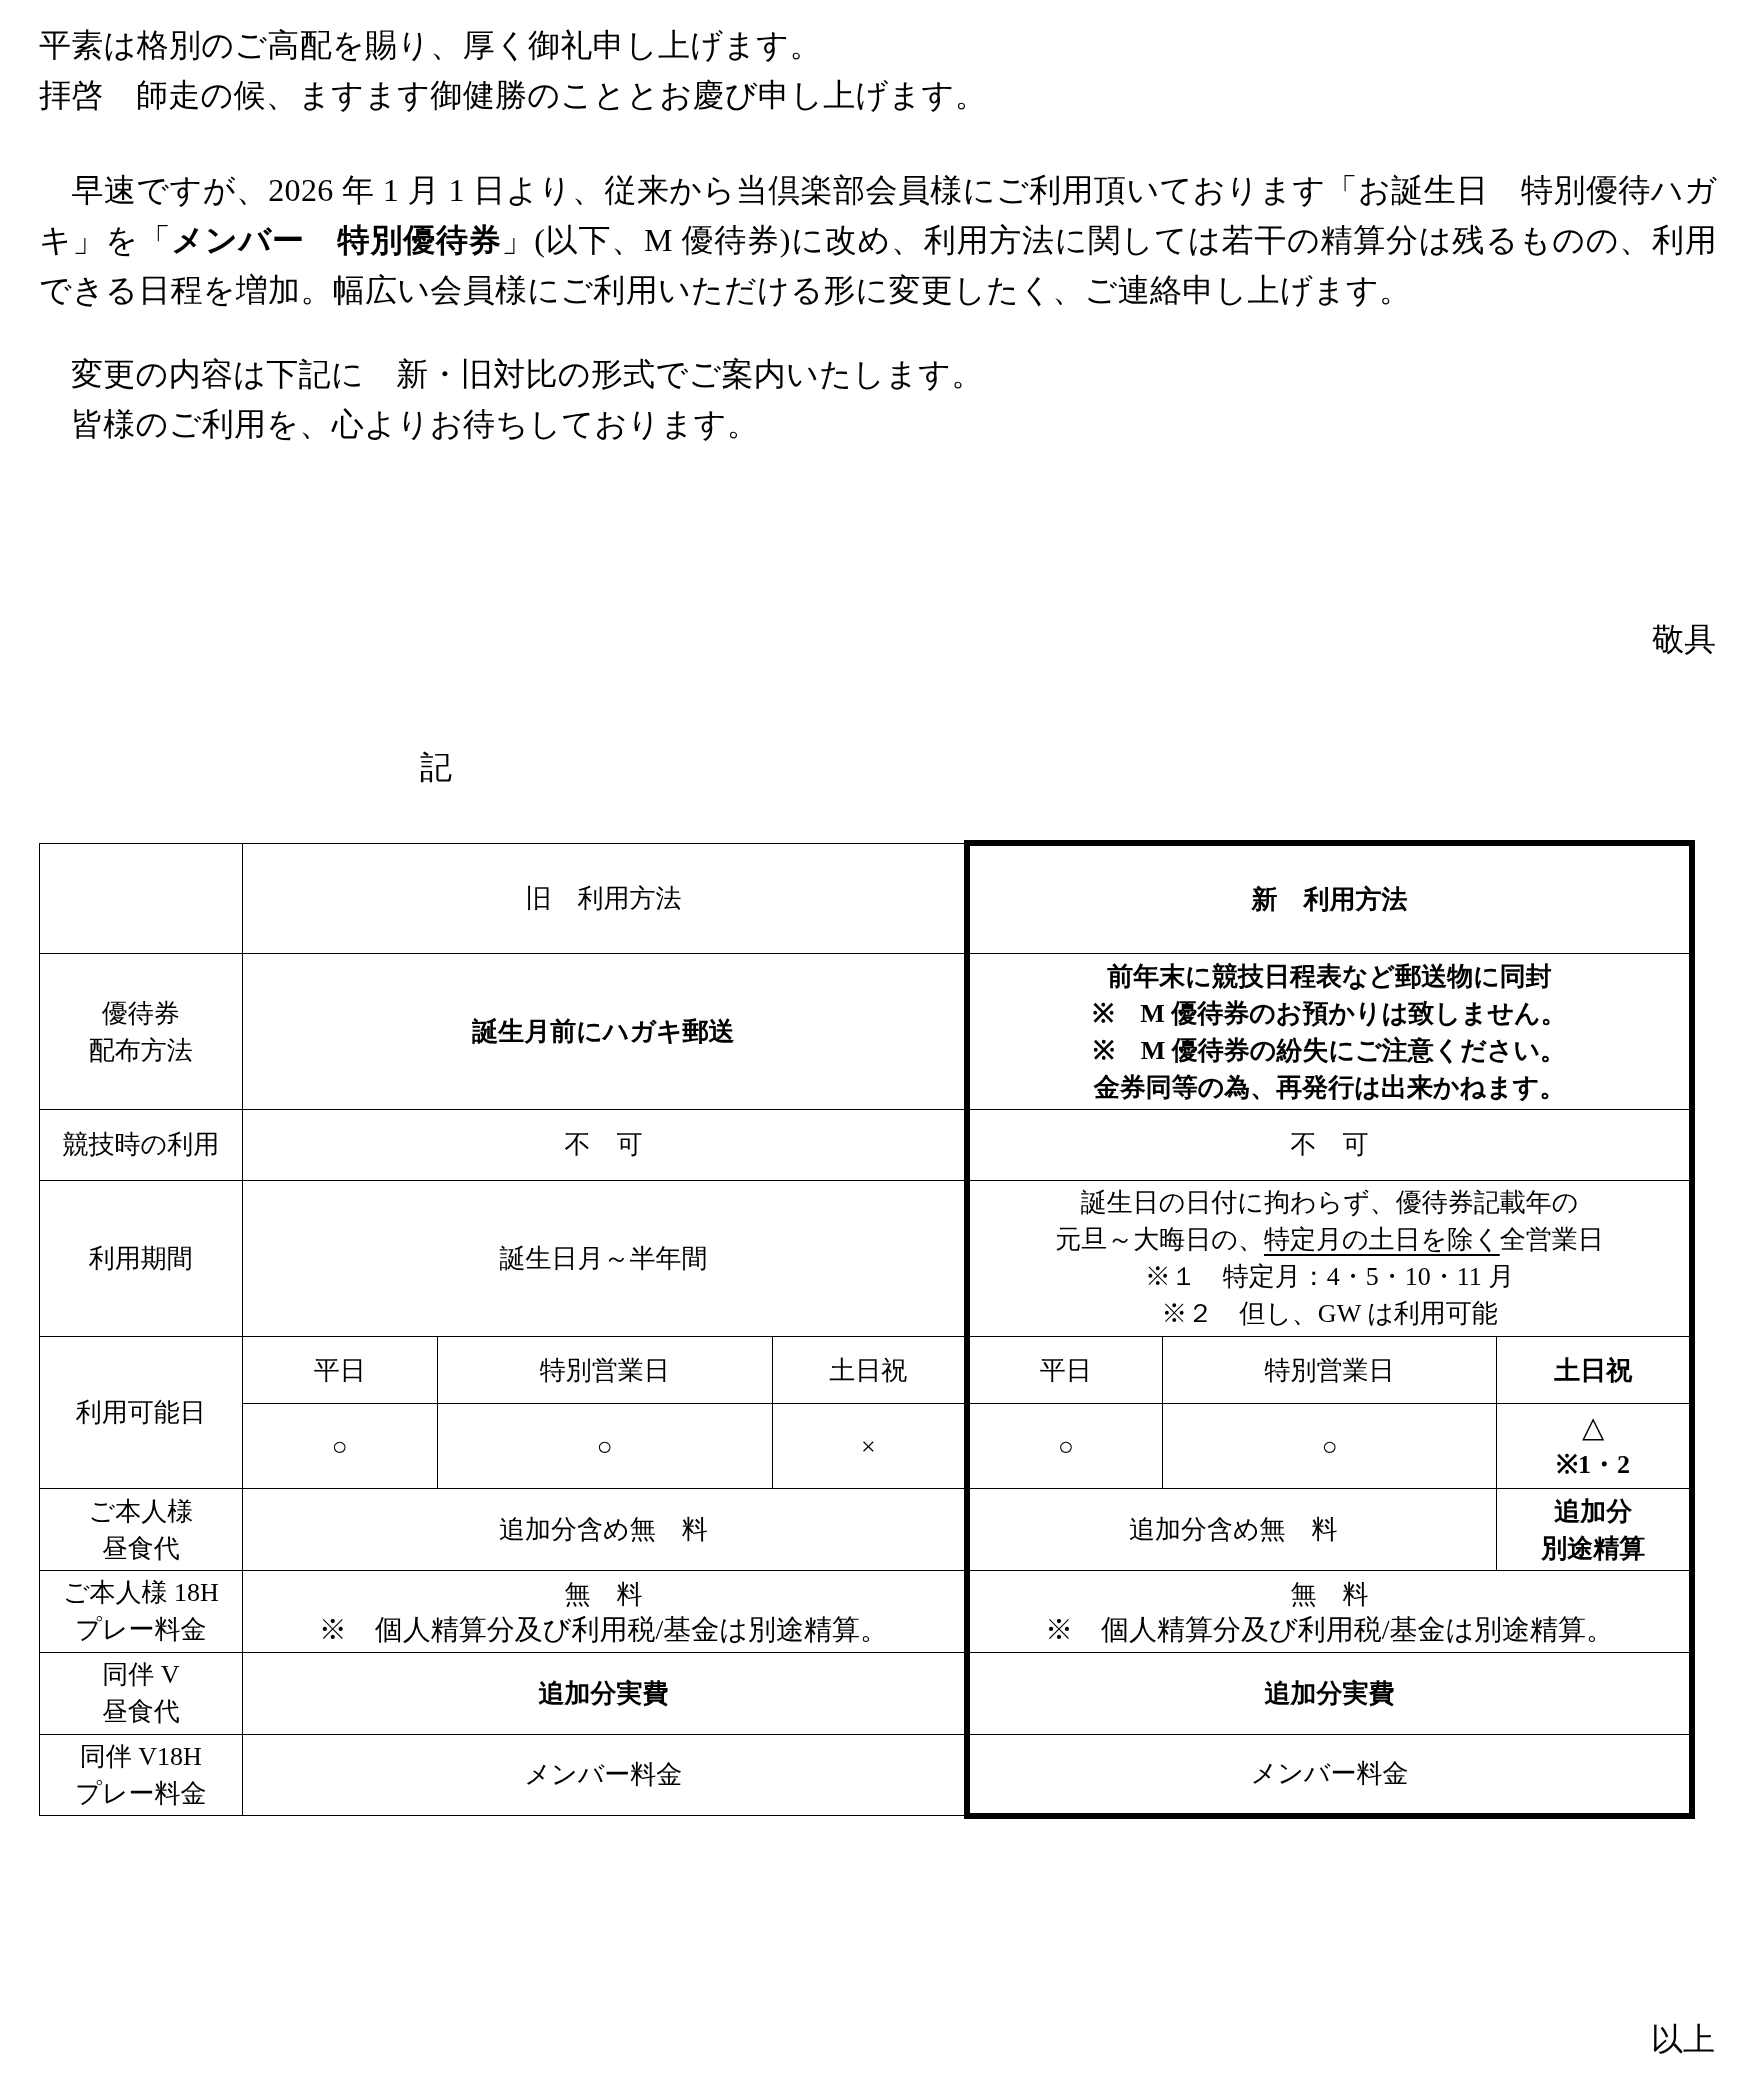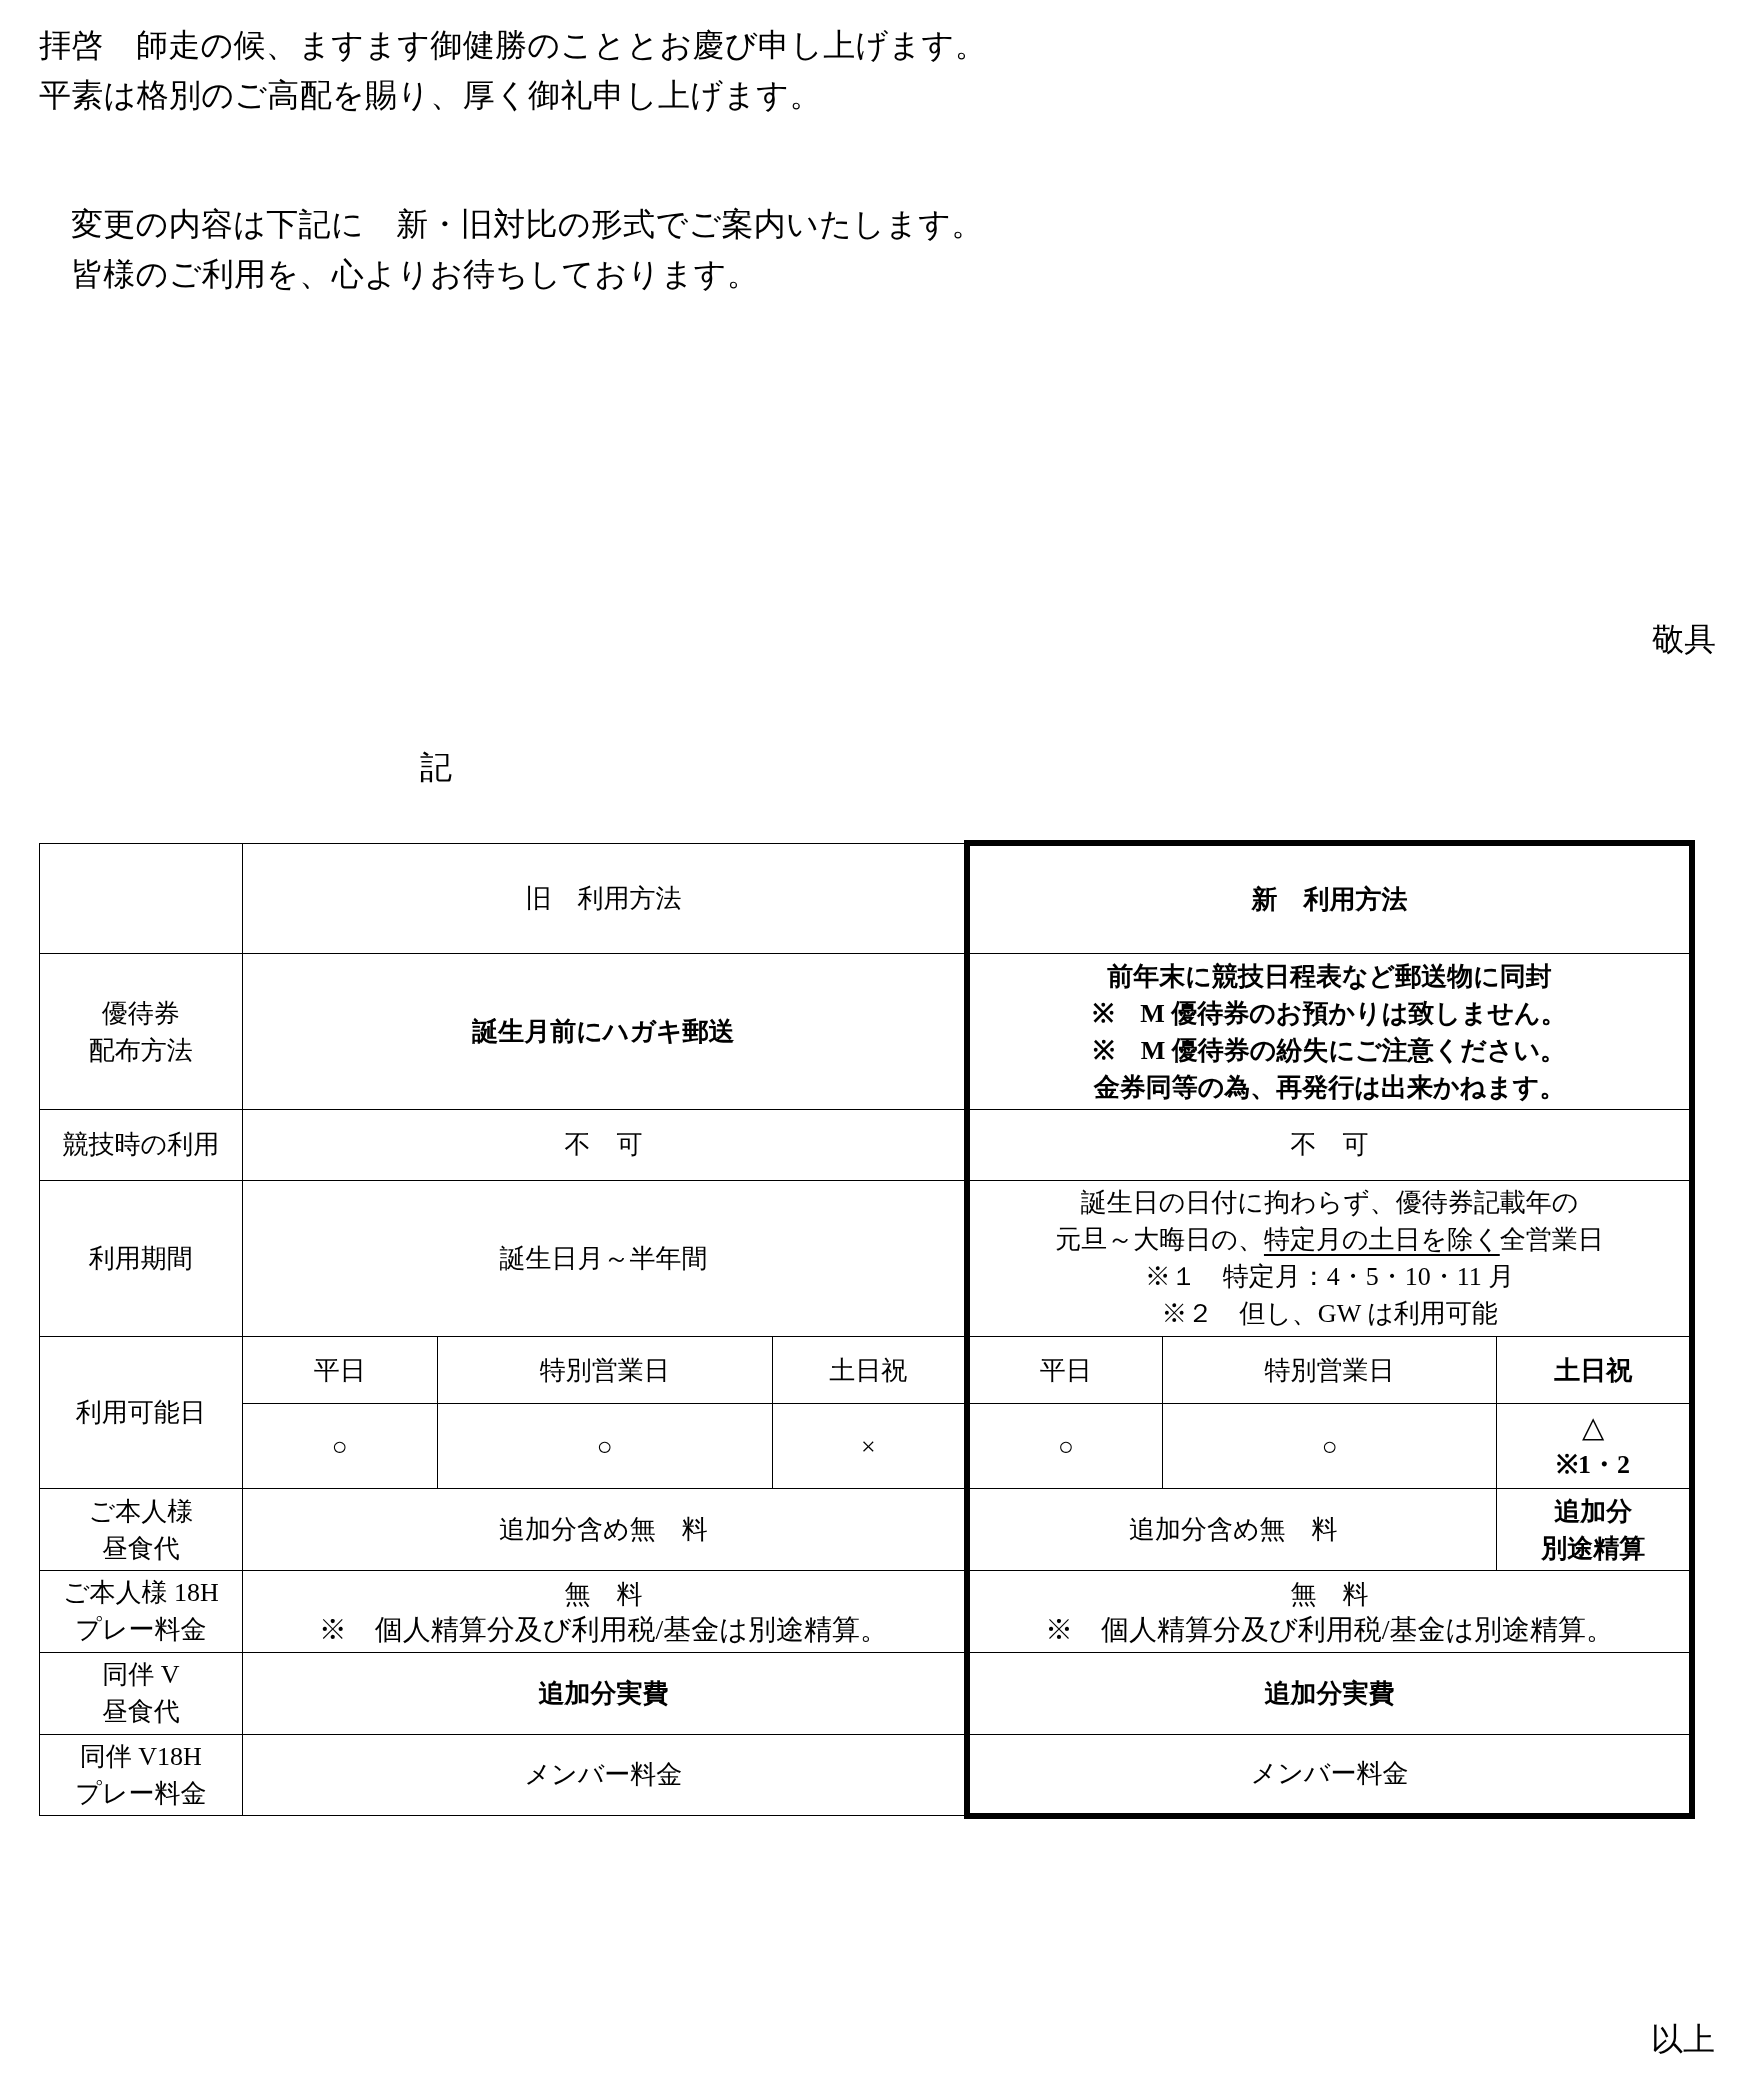--- a/index.html
+++ b/index.html
@@ -110,23 +110,24 @@
     font-size: 32px;
   }
 </style>
 </head>
 <body>
 
 <div class="page">
 
   <div class="letter">
     <div class="gap-sm"></div>
+    <div class="line">平素は格別のご高配を賜り、厚く御礼申し上げます。</div>
     <div class="line">拝啓　師走の候、ますます御健勝のこととお慶び申し上げます。</div>
-    <div class="line">平素は格別のご高配を賜り、厚く御礼申し上げます。</div>
     <div class="gap-lg"></div>
+    <div class="para"><span>　早速ですが、2026 年 1 月 1 日より、従来から当倶楽部会員様にご利用頂いております「お誕生日　特別優待ハガキ」を「</span><b class="bold">メンバー　特別優待券</b><span>」(以下、M 優待券)に改め、利用方法に関しては若干の精算分は残るものの、利用できる日程を増加。幅広い会員様にご利用いただける形に変更したく、ご連絡申し上げます。</span></div>
     <div class="gap-md"></div>
     <div class="line indent2">変更の内容は下記に　新・旧対比の形式でご案内いたします。</div>
     <div class="line indent2">皆様のご利用を、心よりお待ちしております。</div>
   </div>
 
   <div class="keigu">敬具</div>
   <div class="kigo">記</div>
 
   <div class="tbl-wrap">
     <table class="cmp">

